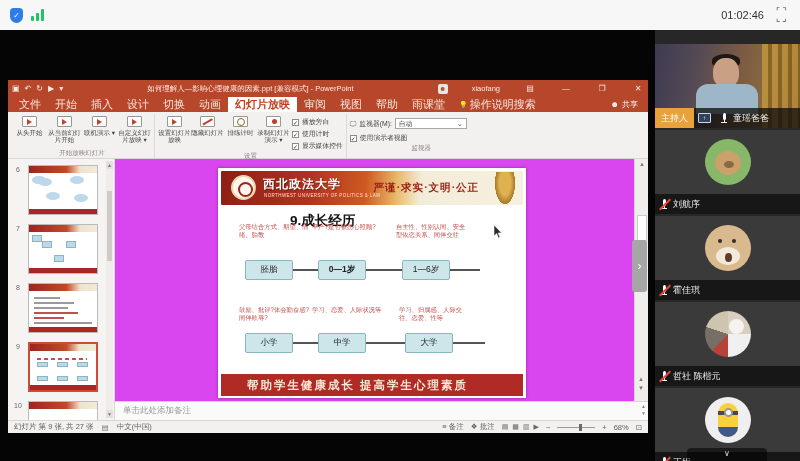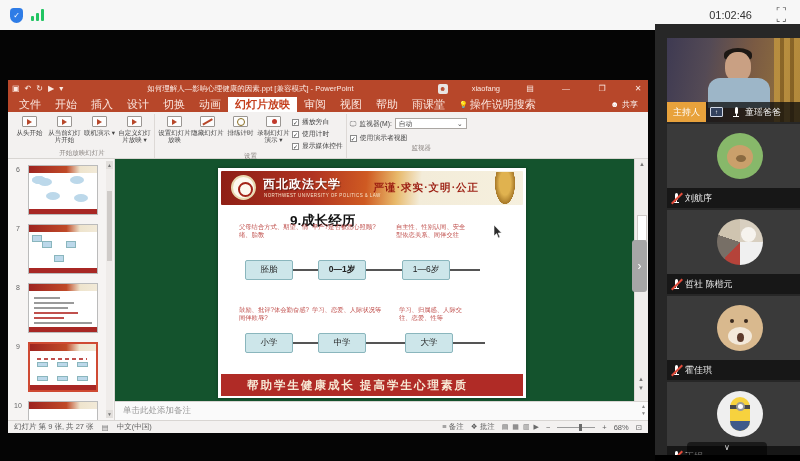--- a/index.html
+++ b/index.html
@@ -8,21 +8,21 @@
   .screen { position:relative; width:800px; height:461px; }
 
   
   .sysbar { position:absolute; left:0; top:0; width:800px; height:30px; background:#f7f7f7;
     display:flex; align-items:center; padding:0 10px; }
   .shield { width:13px; height:15px; background:#2e7ce6; border-radius:4px 4px 7px 7px;
     color:#fff; font-size:8px; line-height:15px; text-align:center; margin-right:8px; }
   .sigbars { display:flex; align-items:flex-end; gap:2px; height:12px; }
   .sigbars i { display:block; width:3px; background:#21c462; border-radius:1px; }
   .sigbars i:nth-child(1){height:5px}.sigbars i:nth-child(2){height:8px}.sigbars i:nth-child(3){height:12px}
-  .sys-right { margin-left:auto; display:flex; align-items:center; gap:24px; }
+  .sys-right { margin-left:auto; display:flex; align-items:center; gap:12px; }
   .sys-time { font-size:11px; color:#333; }
   .fsicon { width:14px; height:14px; color:#444; font-size:9px; line-height:7px; letter-spacing:2px; }
 
   
   .share-region { position:absolute; left:0; top:30px; width:655px; height:431px; background:#050505; }
 
   
   .ppt { position:absolute; left:8px; top:50px; width:640px; height:353px; background:#f3f1f0;
     display:flex; flex-direction:column; font-size:8px; color:#3b3b3b; }
   .titlebar { height:17px; background:#b7472a; display:flex; align-items:center; color:#f3d5cb;
@@ -100,21 +100,21 @@
   .timeline-mini .t-mid i:nth-child(5){left:24px;top:22px}.timeline-mini .t-mid i:nth-child(6){left:44px;top:22px}
   .timeline-mini .t-mid::before { content:""; position:absolute; left:4px; top:4px; width:50px; height:2px;
     background:repeating-linear-gradient(90deg,#c0504d 0 4px,transparent 4px 7px); }
   .thumb-scroll { position:absolute; right:1px; top:2px; bottom:2px; width:7px; background:#efecea; }
   .thumb-scroll .arr { position:absolute; left:0; width:7px; height:8px; font-size:5px; color:#777;
     text-align:center; line-height:8px; background:#e2dfdc; }
   .thumb-scroll .arr.up{top:0}.thumb-scroll .arr.dn{bottom:0}
   .thumb-scroll .th { position:absolute; left:1px; top:30px; width:5px; height:70px; background:#cfcbc8; }
 
   .rightcol { flex:1; display:flex; flex-direction:column; min-width:0; }
-  .slidearea { position:relative; height:242px; background:#14532d; overflow:hidden; }
+  .slidearea { position:relative; height:242px; background:#d946ef; overflow:hidden; }
   .slide { position:absolute; left:103px; top:9px; width:308px; height:230px; background:#fff;
     box-shadow:0 0 3px rgba(0,0,0,.35); }
   .banner { position:absolute; left:3px; right:3px; top:3px; height:34px;
     background:linear-gradient(95deg,#8e1f15,#b03321 30%,#cf5a22 48%,#e8b96a 58%,#f3ecd9 66%,#f6f0de 100%);
     border-radius:1px; }
   .logo { position:absolute; left:10px; top:4px; width:25px; height:25px; background:#fdf8ef;
     border-radius:50%; border:2px solid #e8d9b0; }
   .logo::after{content:"";position:absolute;left:5px;top:5px;width:11px;height:11px;border:2px solid #a32318;border-radius:50%;}
   .schoolname { position:absolute; left:42px; top:5px; color:#fff; font-family:"Liberation Serif", serif;
     font-weight:bold; font-size:12px; letter-spacing:1px; text-shadow:1px 1px 1px rgba(0,0,0,.4); }
@@ -150,22 +150,22 @@
     font-size:5px; color:#888; }
 
   .statusbar { height:13px; background:#f3f1f0; border-top:1px solid #d8d5d2; display:flex;
     align-items:center; font-size:7.5px; color:#5c5c5c; padding:0 6px; gap:8px; flex:none; }
   .sb-right { margin-left:auto; display:flex; align-items:center; gap:7px; }
   .viewicons { display:flex; gap:4px; font-size:7px; color:#6a6a6a; }
   .zoomtrack { width:38px; height:1px; background:#9a9a9a; position:relative; }
   .zoomtrack i { position:absolute; left:58%; top:-3px; width:3px; height:7px; background:#6a6a6a; }
 
   
-  .sidebar { position:absolute; left:655px; top:24px; width:145px; height:431px; background:#272727;
-    padding-top:14px; overflow:hidden;padding-left:12px; }
+  .sidebar { position:absolute; left:655px; top:30px; width:145px; height:431px; background:#272727;
+    padding-top:14px; overflow:hidden; }
   .tile { position:relative; width:145px; height:84px; margin-bottom:2px; background:#3a3a3a; overflow:hidden; }
   .namebar { position:absolute; left:0; right:0; bottom:0; height:20px; background:rgba(12,12,12,.75);
     display:flex; align-items:center; gap:4px; color:#eee; font-size:9px; padding-right:3px; }
   .badge { background:#e8a23c; color:#fff; height:20px; line-height:20px; padding:0 6px; font-size:9px; }
   .nm { white-space:nowrap; overflow:hidden; text-overflow:ellipsis; }
   .micw { position:relative; width:10px; height:13px; flex:none; margin-left:4px; }
   .micw .cap { position:absolute; left:3.5px; top:1px; width:3px; height:7px; background:#fff; border-radius:2px; }
   .micw .base { position:absolute; left:2px; top:10px; width:6px; height:1px; background:#fff; }
   .micw .stem { position:absolute; left:4.5px; top:8px; width:1px; height:2px; background:#fff; }
   .micw.muted .slash { position:absolute; left:4.5px; top:-1px; width:2px; height:15px; background:#e04b3a;
@@ -535,46 +535,46 @@
           <span class="micw muted">
             <span class="cap"></span>
             <span class="stem"></span>
             <span class="base"></span>
             <span class="slash"></span>
           </span>
           <span class="nm">刘航序</span>
         </div>
       </div>
       <div class="tile">
+        <div class="avatarc av-cat">
+          <i></i>
+        </div>
+        <div class="namebar">
+          <span class="micw muted">
+            <span class="cap"></span>
+            <span class="stem"></span>
+            <span class="base"></span>
+            <span class="slash"></span>
+          </span>
+          <span class="nm">霍佳琪</span>
+        </div>
+      </div>
+      <div class="tile">
         <div class="avatarc av-collage"></div>
         <div class="namebar">
           <span class="micw muted">
             <span class="cap"></span>
             <span class="stem"></span>
             <span class="base"></span>
             <span class="slash"></span>
           </span>
           <span class="nm">哲社 陈楷元</span>
         </div>
       </div>
       <div class="tile">
-        <div class="avatarc av-cat">
-          <i></i>
-        </div>
-        <div class="namebar">
-          <span class="micw muted">
-            <span class="cap"></span>
-            <span class="stem"></span>
-            <span class="base"></span>
-            <span class="slash"></span>
-          </span>
-          <span class="nm">霍佳琪</span>
-        </div>
-      </div>
-      <div class="tile">
         <div class="avatarc av-minion">
           <i class="bodyy"></i>
           <i class="band"></i>
           <i class="eye"></i>
           <i class="ov"></i>
         </div>
         <div class="namebar">
           <span class="micw muted">
             <span class="cap"></span>
             <span class="slash"></span>

